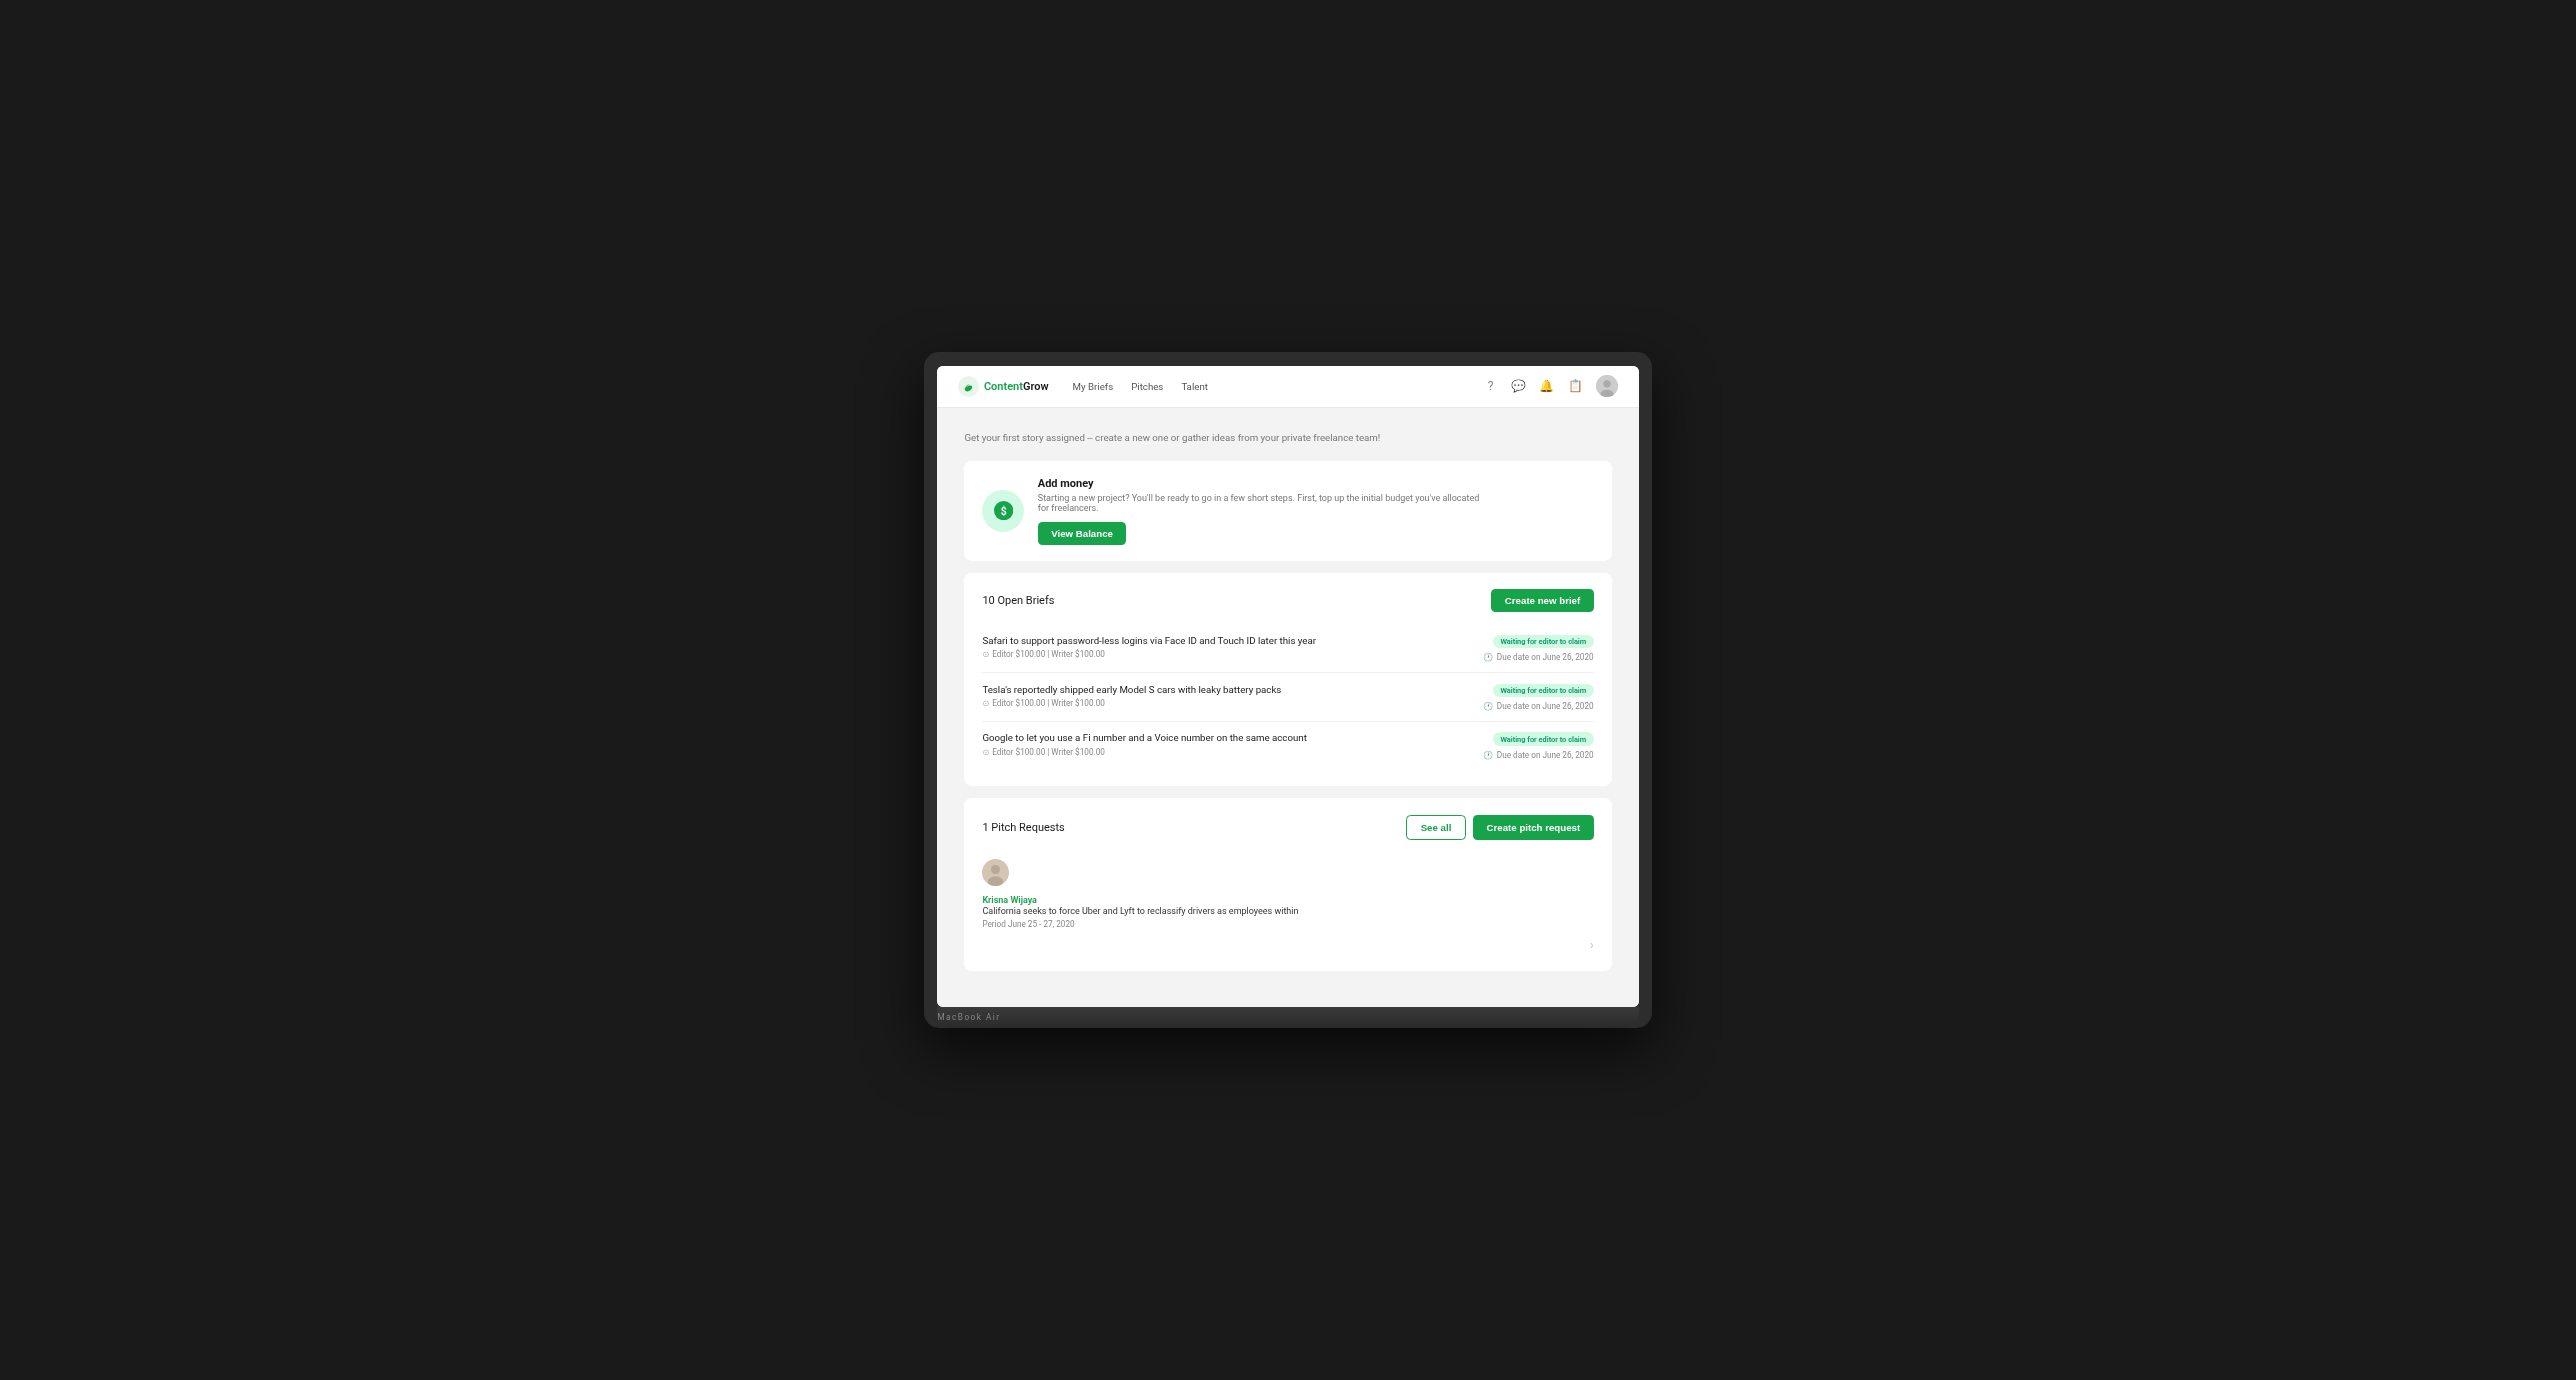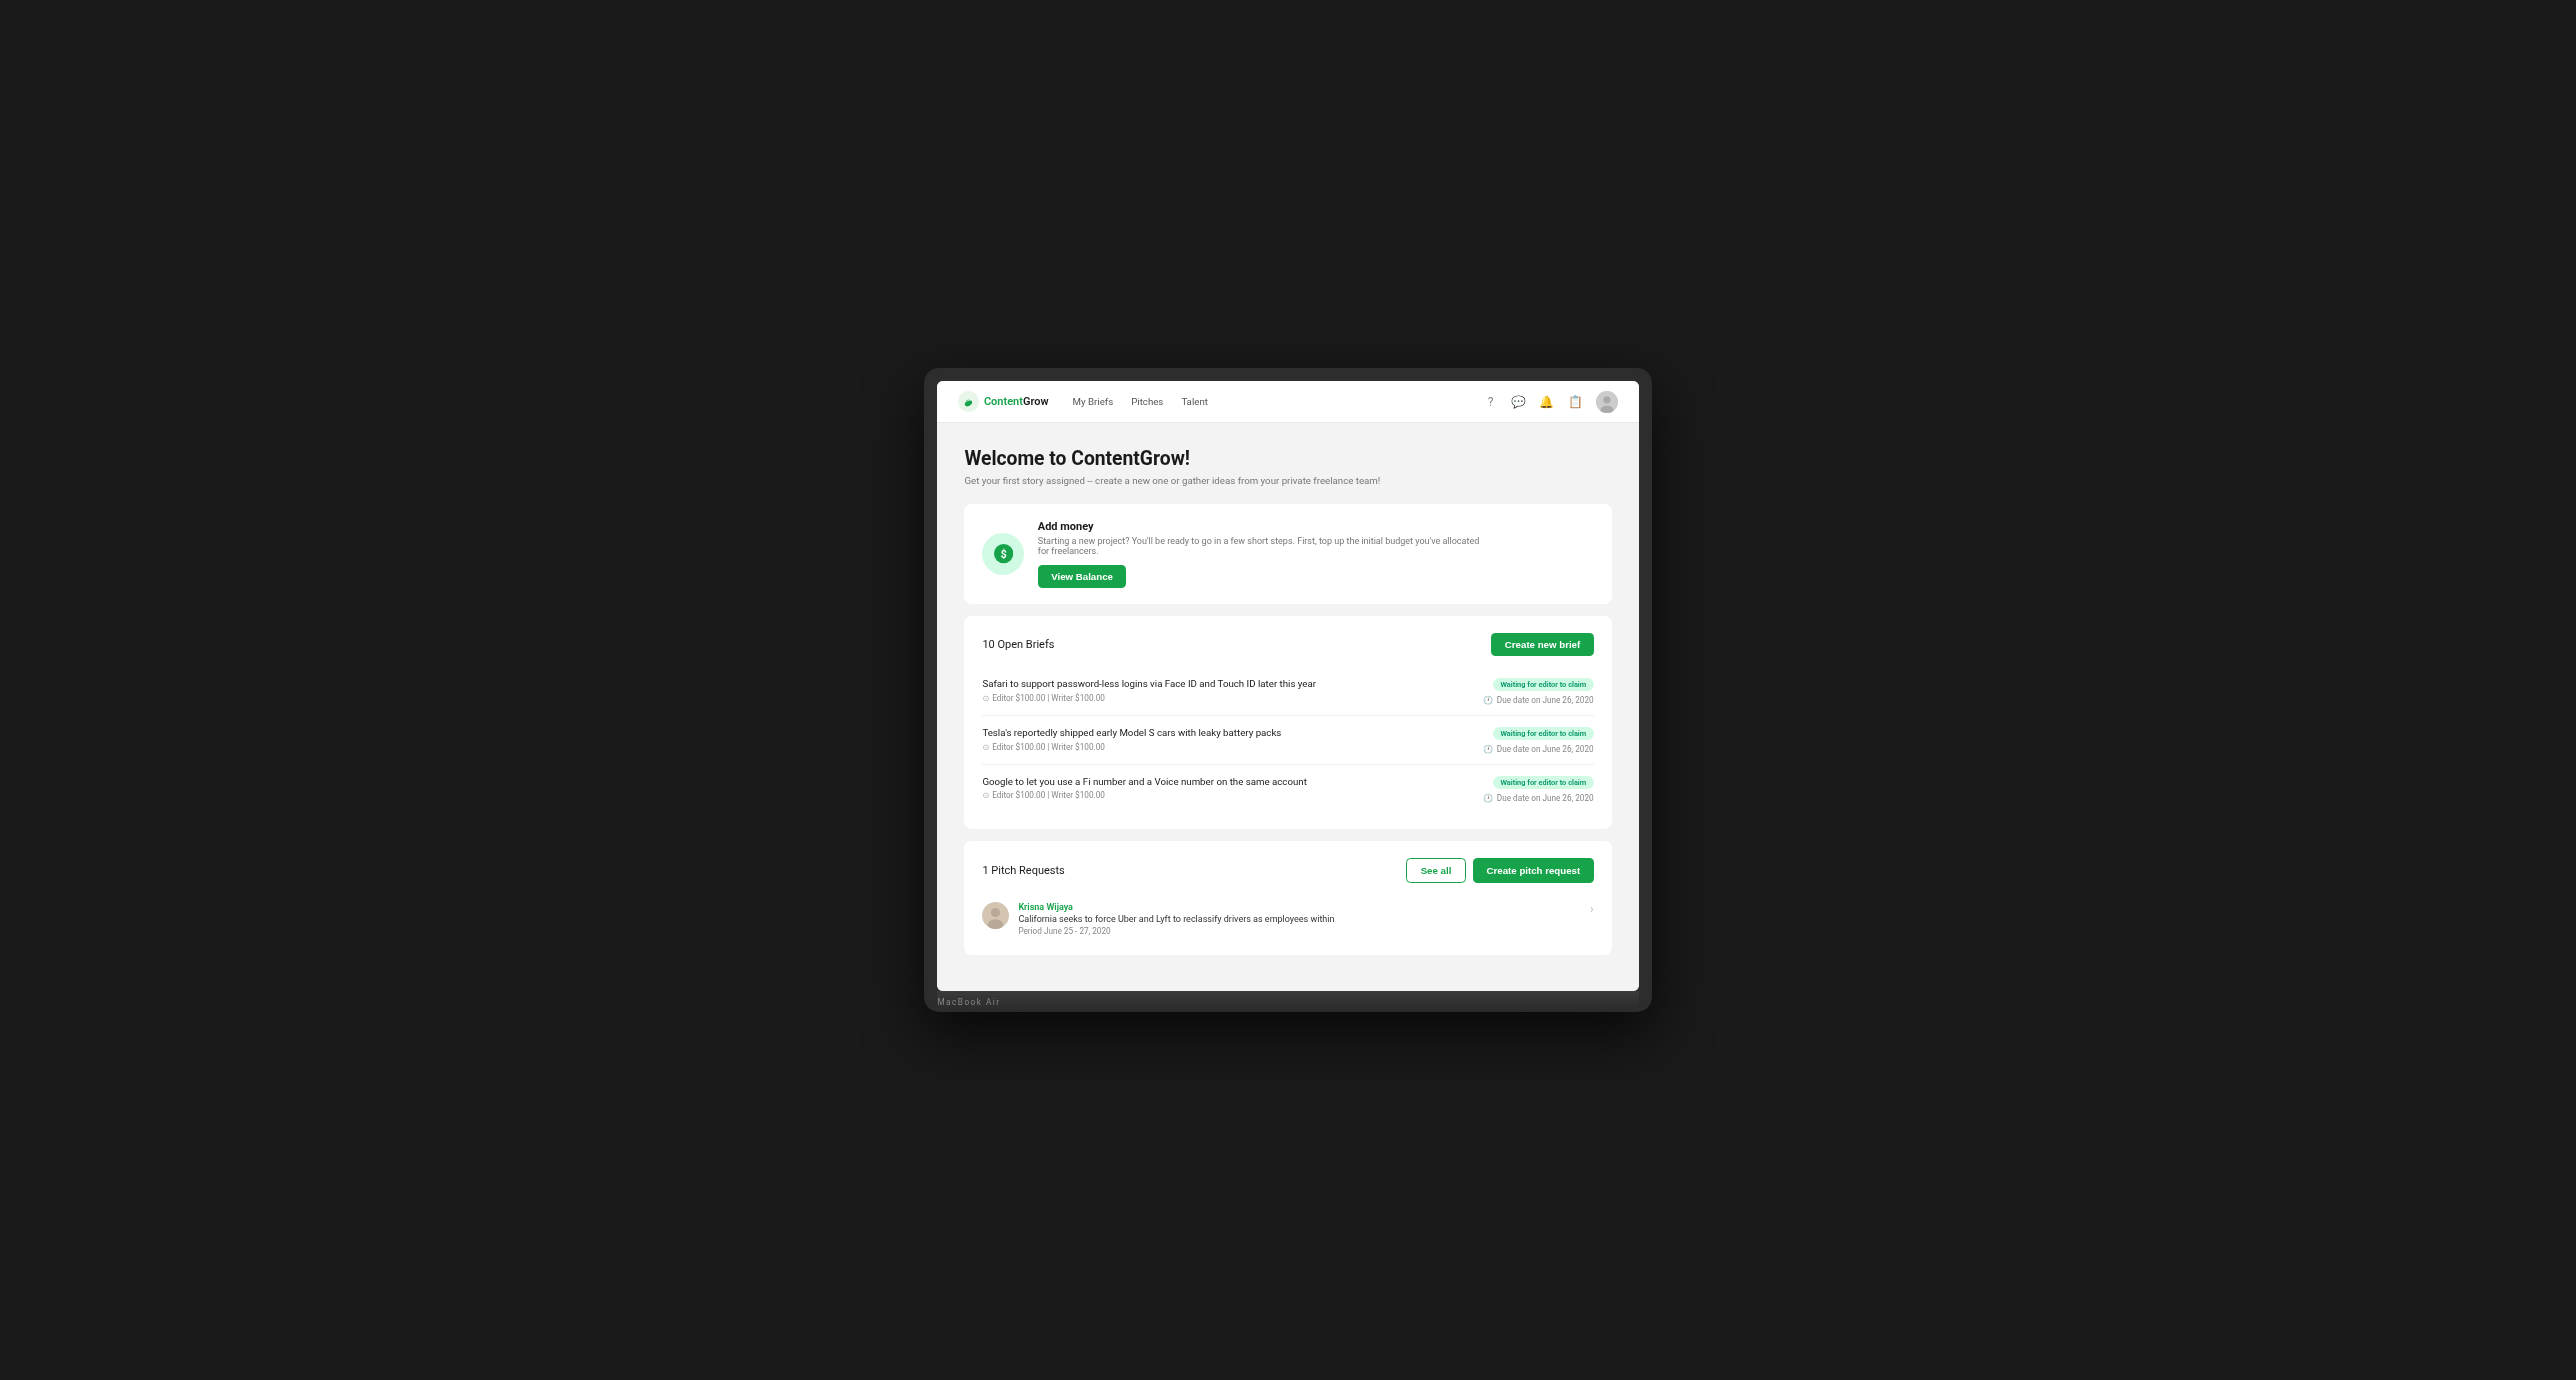--- a/index.html
+++ b/index.html
@@ -238,20 +238,21 @@
       display: flex;
       align-items: center;
       justify-content: space-between;
       margin-bottom: 10.4px;
     }
     .pitch-row {
       display: flex;
       align-items: flex-start;
       gap: 9px;
       padding: 9px 0 3px 0;
+      flex-direction: column;
     }
     .pitch-avatar {
       width: 27px;
       height: 27px;
       border-radius: 50%;
       background: #ddd;
       flex-shrink: 0;
       display: flex;
       align-items: center;
       justify-content: center;
@@ -316,21 +317,20 @@
           <svg viewBox="0 0 30 30" fill="none">
               <circle cx="15" cy="15" r="15" fill="#ccc"></circle>
               <circle cx="15" cy="12" r="5" fill="#aaa"></circle>
               <ellipse cx="15" cy="26" rx="9" ry="6" fill="#aaa"></ellipse>
             </svg>
         </div>
       </div>
     </nav>
 
     <main class="main">
-      <h1 class="welcome-title">Welcome to ContentGrow!</h1>
       <p class="welcome-sub">Get your first story assigned -- create a new one or gather ideas from your private freelance team!</p>
 
       <div class="card">
         <div class="add-money-inner">
           <div class="money-icon-wrap">
             <svg viewBox="0 0 24 24" fill="none" xmlns="http://www.w3.org/2000/svg">
               <circle cx="12" cy="12" r="12" fill="#16a34a"></circle>
               <text x="12" y="17" text-anchor="middle" fill="white" font-size="13" font-weight="bold">$</text>
             </svg>
           </div>

